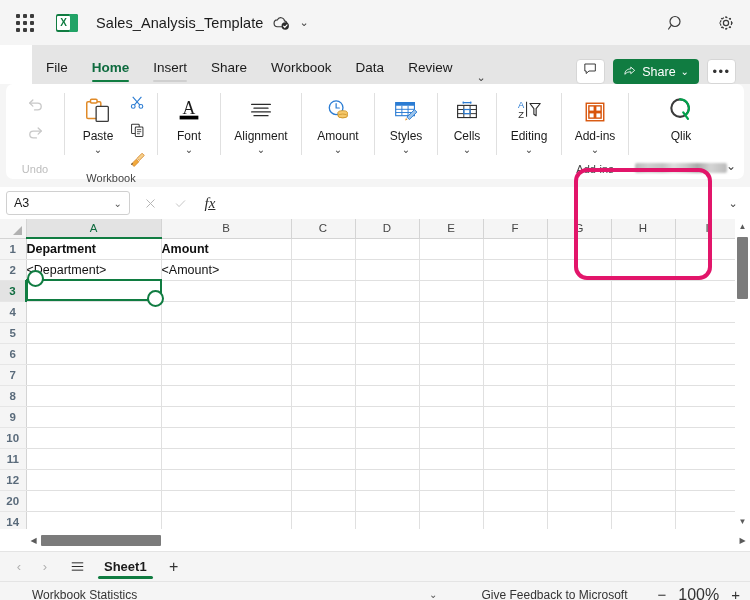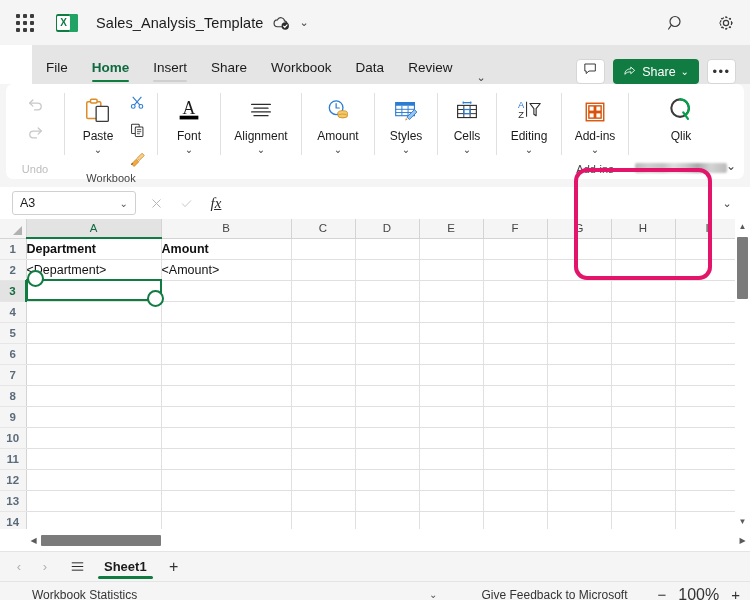--- a/index.html
+++ b/index.html
@@ -66,21 +66,21 @@
 
   
   .qlik-hl { position:absolute; left:574px; top:84px; width:138px; height:112px;
              border:4px solid #e2156a; border-radius:13px; pointer-events:none; z-index:5;}
   .qlikgrp { width:104px; }
   .redacted { height:10px; border-radius:2px; width:92px;
      background: linear-gradient(90deg,#b9b9b9 0%,#cfcfcf 14%,#c2c2c2 30%,#dedede 42%,#c8c8c8 56%,#a9a9a9 68%,#d4d4d4 82%,#bcbcbc 100%);
      filter: blur(1.1px); }
 
   
-  .fbar { height: 32px; background:#fff; display:flex; align-items:center; padding: 0 12px; gap:6px; }
+  .fbar { height: 32px; background:#fff; display:flex; align-items:center; padding: 0 6px; gap:6px; }
   .namebox { width:124px; height:24px; border:1px solid #d0d0d0; border-radius:3px; background:#fff;
              display:flex; align-items:center; padding: 0 7px; font-size:12.5px; color:#1b1b1b; cursor:text;}
   .namebox .nv { flex:1; }
   .namebox .nc { font-size:10px; color:#555; }
   .fbtns { display:flex; align-items:center; gap:2px; }
   .fb { width:28px; height:24px; display:flex; align-items:center; justify-content:center; cursor:pointer; color:#b4b4b4; font-size:14px;text-decoration:underline;}
   .fb.fx { color:#2b2b2b; font-style:italic; font-family:"Liberation Serif", serif; font-size:15px;}
   .finput { flex:1; height:24px; border:none; outline:none; background:#fff; font-size:12.5px; padding-left:6px; }
   .fbar-chev { width:22px; text-align:center; font-size:11px; color:#444; cursor:pointer;}
 
@@ -637,21 +637,21 @@
             <td class="cell" style="width: 130px;"></td>
             <td class="cell" style="width: 64px;"></td>
             <td class="cell" style="width: 64px;"></td>
             <td class="cell" style="width: 64px;"></td>
             <td class="cell" style="width: 64px;"></td>
             <td class="cell" style="width: 64px;"></td>
             <td class="cell" style="width: 64px;"></td>
             <td class="cell" style="width: 64px;"></td>
           </tr>
           <tr>
-            <th class="rhead">13</th>
+            <th class="rhead">20</th>
             <td class="cell" style="width: 135px;"></td>
             <td class="cell" style="width: 130px;"></td>
             <td class="cell" style="width: 64px;"></td>
             <td class="cell" style="width: 64px;"></td>
             <td class="cell" style="width: 64px;"></td>
             <td class="cell" style="width: 64px;"></td>
             <td class="cell" style="width: 64px;"></td>
             <td class="cell" style="width: 64px;"></td>
             <td class="cell" style="width: 64px;"></td>
           </tr>

